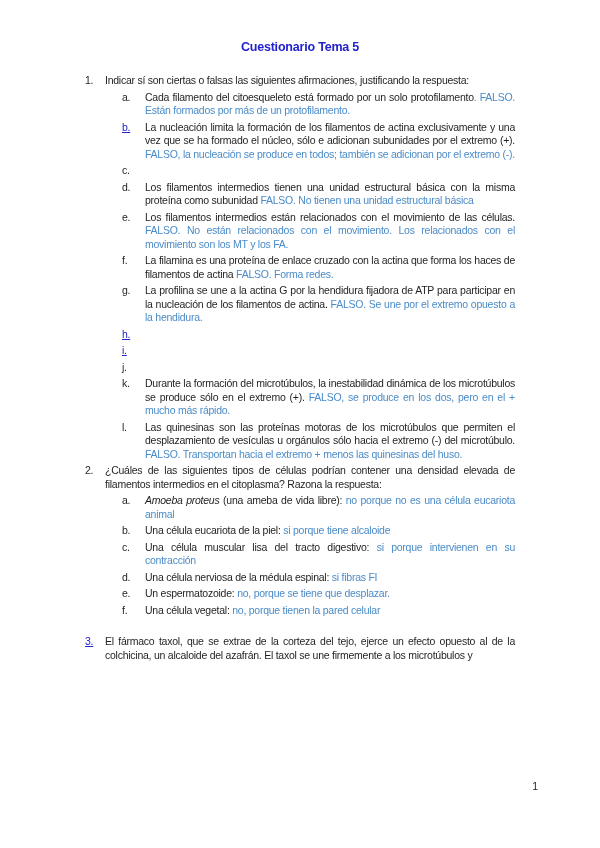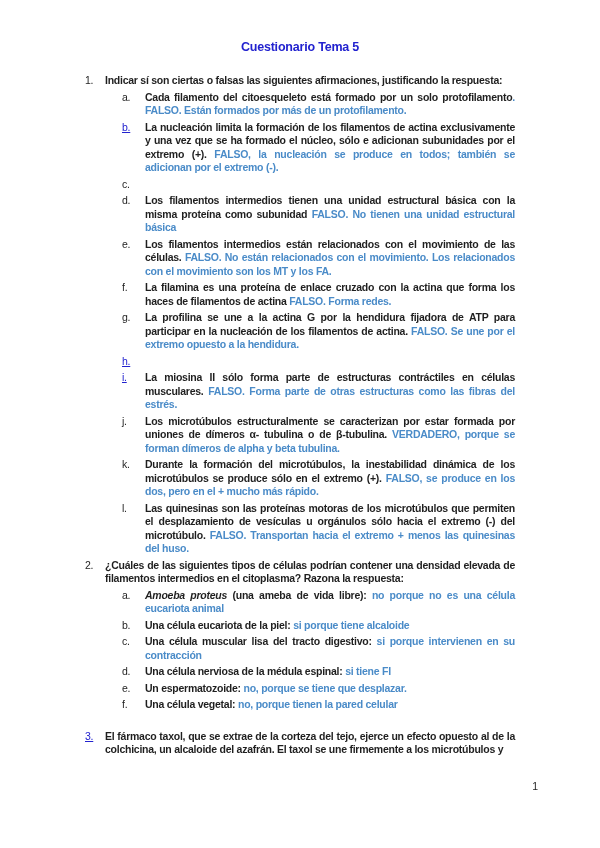--- a/index.html
+++ b/index.html
@@ -34,21 +34,21 @@
     font-size: 10.5px;
     line-height: 13.5px;
     letter-spacing: -0.25px;
     color: var(--text_color);
   }
   .li { display: flex; margin-bottom: 3px; }
   .li.lvl1 .marker { flex: 0 0 20px; width: 20px; }
   .li.lvl2 { padding-left: 37px; }
   .li.lvl2 .marker { flex: 0 0 23px; width: 23px; }
   .gap-before { margin-top: 18px; }
-  .txt { flex: 1; text-align: justify; font-weight: bold; }
+  .txt { flex: 1; text-align: justify; }
   .marker.blue {
     color: var(--accent_blue);
     text-decoration: underline;
   }
   .seg-a  { color: var(--answer_blue); }
   .seg-hl { color: var(--answer_blue); }
   .seg-i  { font-style: italic; }
   .page-number {
     position: absolute;
     top: 780px; right: 62px;
@@ -91,25 +91,23 @@
       </div>
       <div class="li lvl2">
         <span class="marker">g.</span>
         <div class="txt"><span class="seg-n">La profilina se une a la actina G por la hendidura fijadora de ATP para participar en la nucleación de los filamentos de actina. </span><span class="seg-a">FALSO. Se une por el extremo opuesto a la hendidura.</span></div>
       </div>
       <div class="li lvl2">
         <span class="marker blue">h.</span>
       </div>
       <div class="li lvl2">
         <span class="marker blue">i.</span>
-        <div class="txt"><span class="seg-n">La miosina II sólo forma parte de estructuras contráctiles en células musculares. </span><span class="seg-a">FALSO. Forma parte de otras estructuras como las fibras del estrés.</span></div>
       </div>
       <div class="li lvl2">
         <span class="marker">j.</span>
-        <div class="txt"><span class="seg-n">Los microtúbulos estructuralmente se caracterizan por estar formada por uniones de dímeros α- tubulina o de β-tubulina. </span><span class="seg-a">VERDADERO, porque se forman dímeros de alpha y beta tubulina.</span></div>
       </div>
       <div class="li lvl2">
         <span class="marker">k.</span>
         <div class="txt"><span class="seg-n">Durante la formación del microtúbulos, la inestabilidad dinámica de los microtúbulos se produce sólo en el extremo (+). </span><span class="seg-a">FALSO, se produce en los dos, pero en el + mucho más rápido.</span></div>
       </div>
       <div class="li lvl2">
         <span class="marker">l.</span>
         <div class="txt"><span class="seg-n">Las quinesinas son las proteínas motoras de los microtúbulos que permiten el desplazamiento de vesículas u orgánulos sólo hacia el extremo (-) del microtúbulo. </span><span class="seg-a">FALSO. Transportan hacia el extremo + menos las quinesinas del huso.</span></div>
       </div>
       <div class="li lvl1">
@@ -123,21 +121,21 @@
       <div class="li lvl2">
         <span class="marker">b.</span>
         <div class="txt"><span class="seg-n">Una célula eucariota de la piel: </span><span class="seg-a">si porque tiene alcaloide</span></div>
       </div>
       <div class="li lvl2">
         <span class="marker">c.</span>
         <div class="txt"><span class="seg-n">Una célula muscular lisa del tracto digestivo: </span><span class="seg-a">si porque intervienen en su contracción</span></div>
       </div>
       <div class="li lvl2">
         <span class="marker">d.</span>
-        <div class="txt"><span class="seg-n">Una célula nerviosa de la médula espinal: </span><span class="seg-a">si tiene FI</span></div>
+        <div class="txt"><span class="seg-n">Una célula nerviosa de la médula espinal: </span><span class="seg-a">si fibras FI</span></div>
       </div>
       <div class="li lvl2">
         <span class="marker">e.</span>
         <div class="txt"><span class="seg-n">Un espermatozoide: </span><span class="seg-a">no, porque se tiene que desplazar.</span></div>
       </div>
       <div class="li lvl2">
         <span class="marker">f.</span>
         <div class="txt"><span class="seg-n">Una célula vegetal: </span><span class="seg-a">no, porque tienen la pared celular</span></div>
       </div>
       <div class="li lvl1 gap-before">

